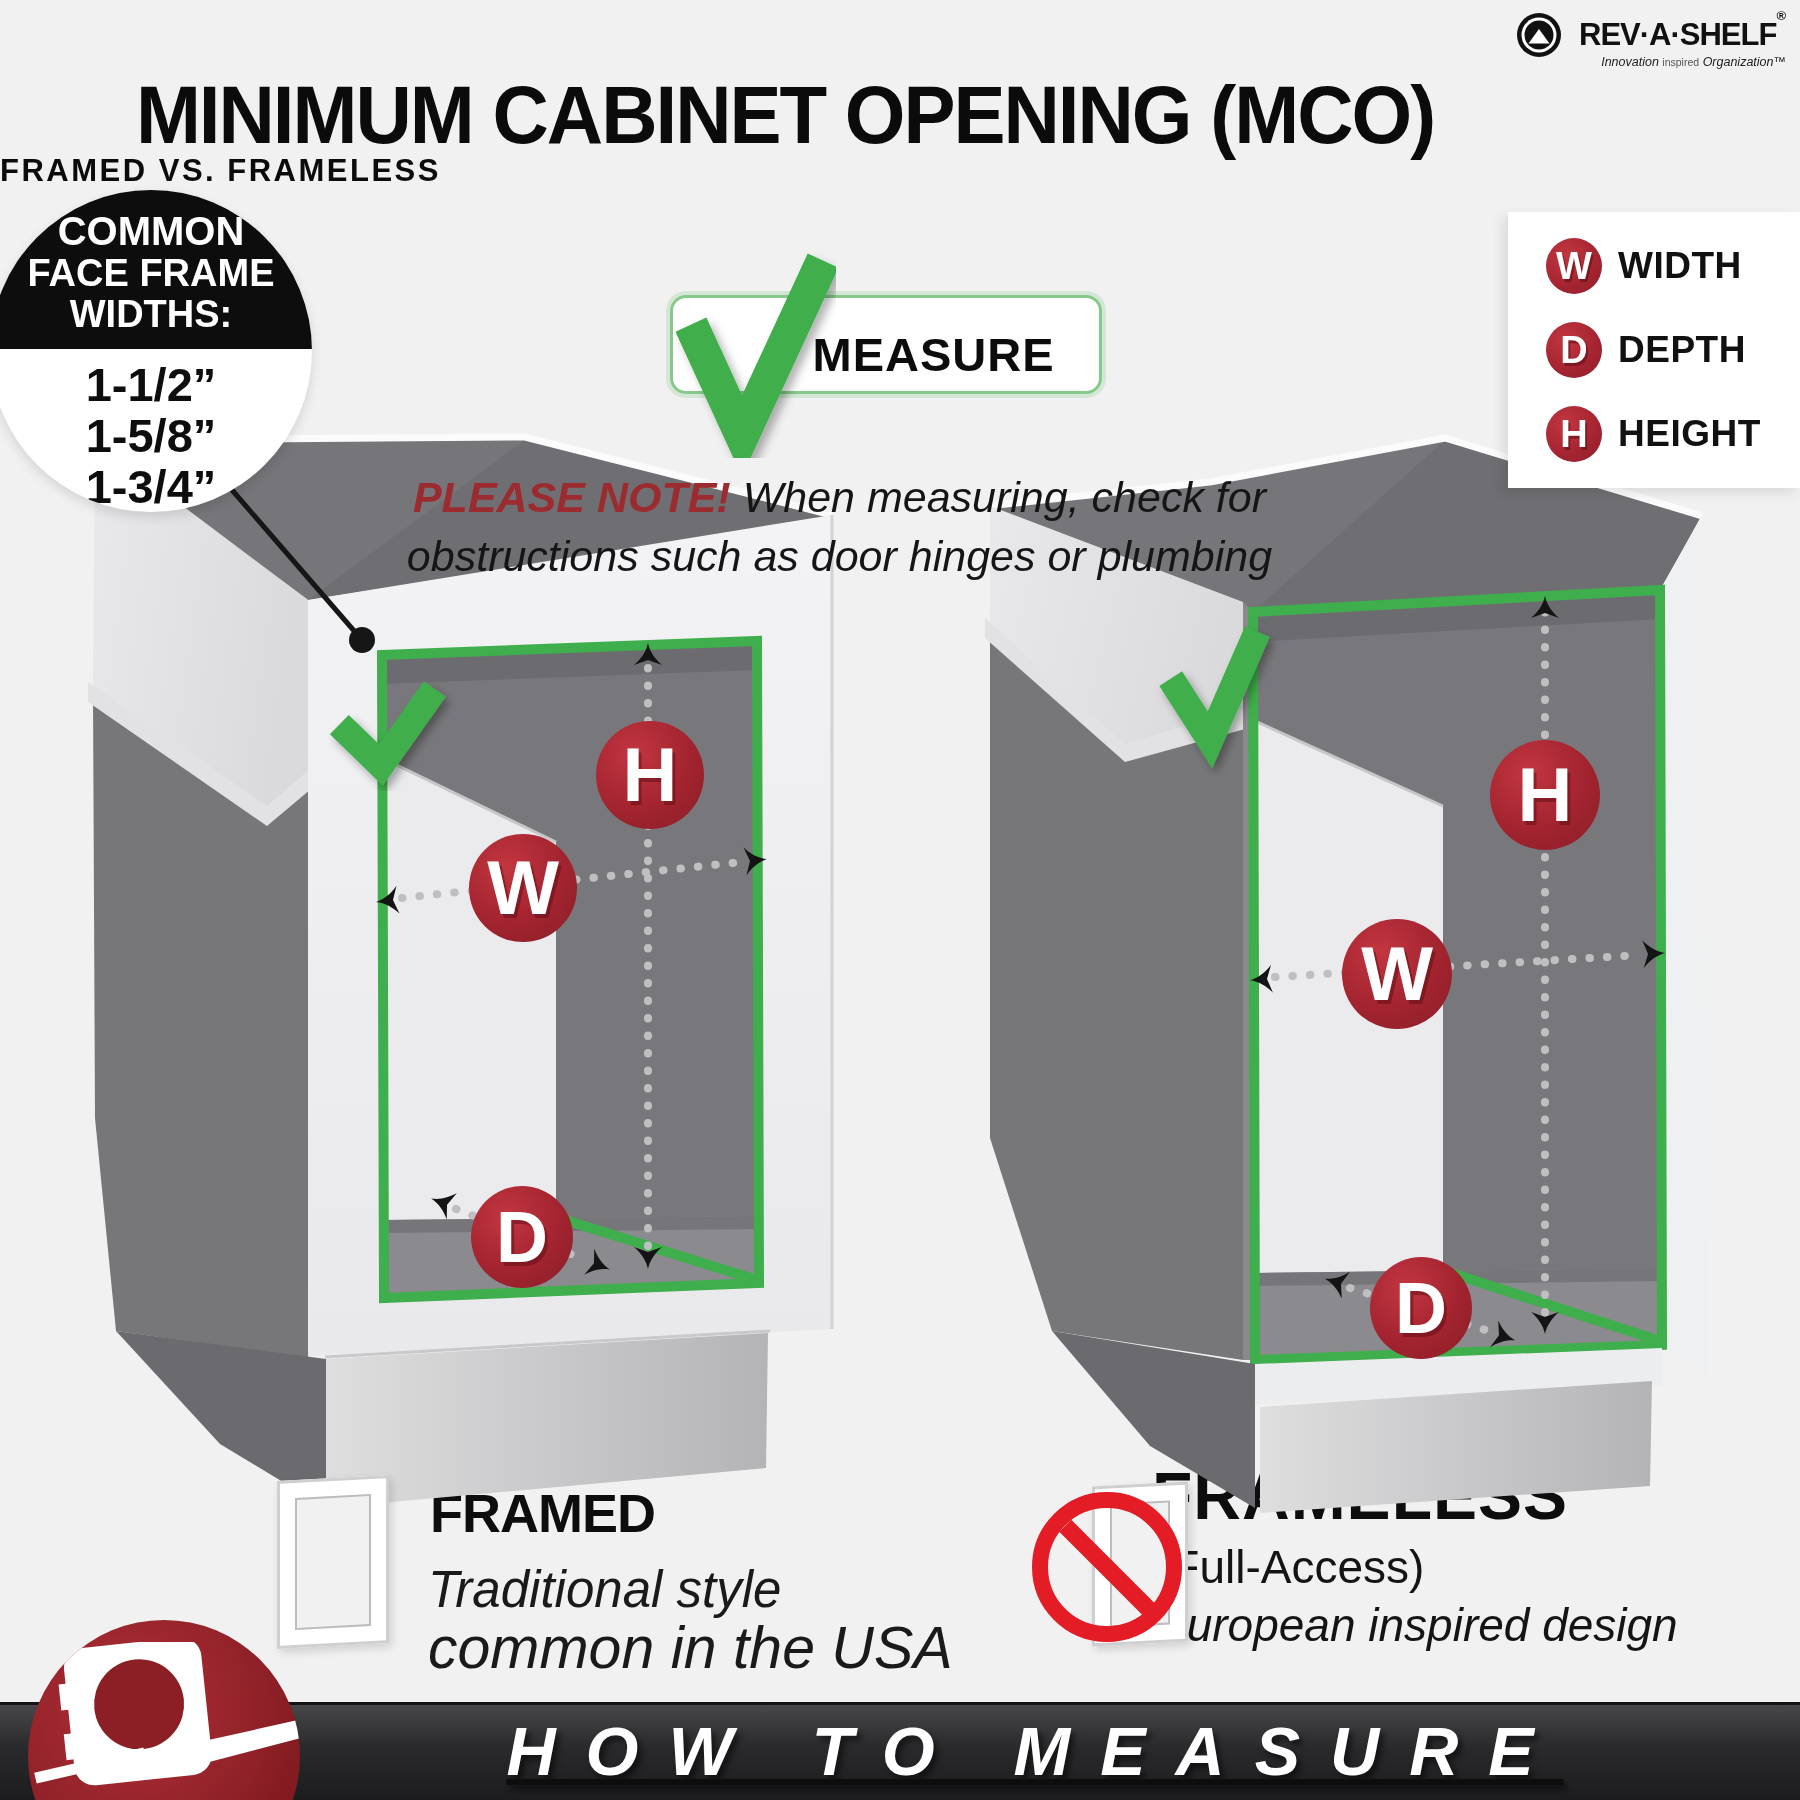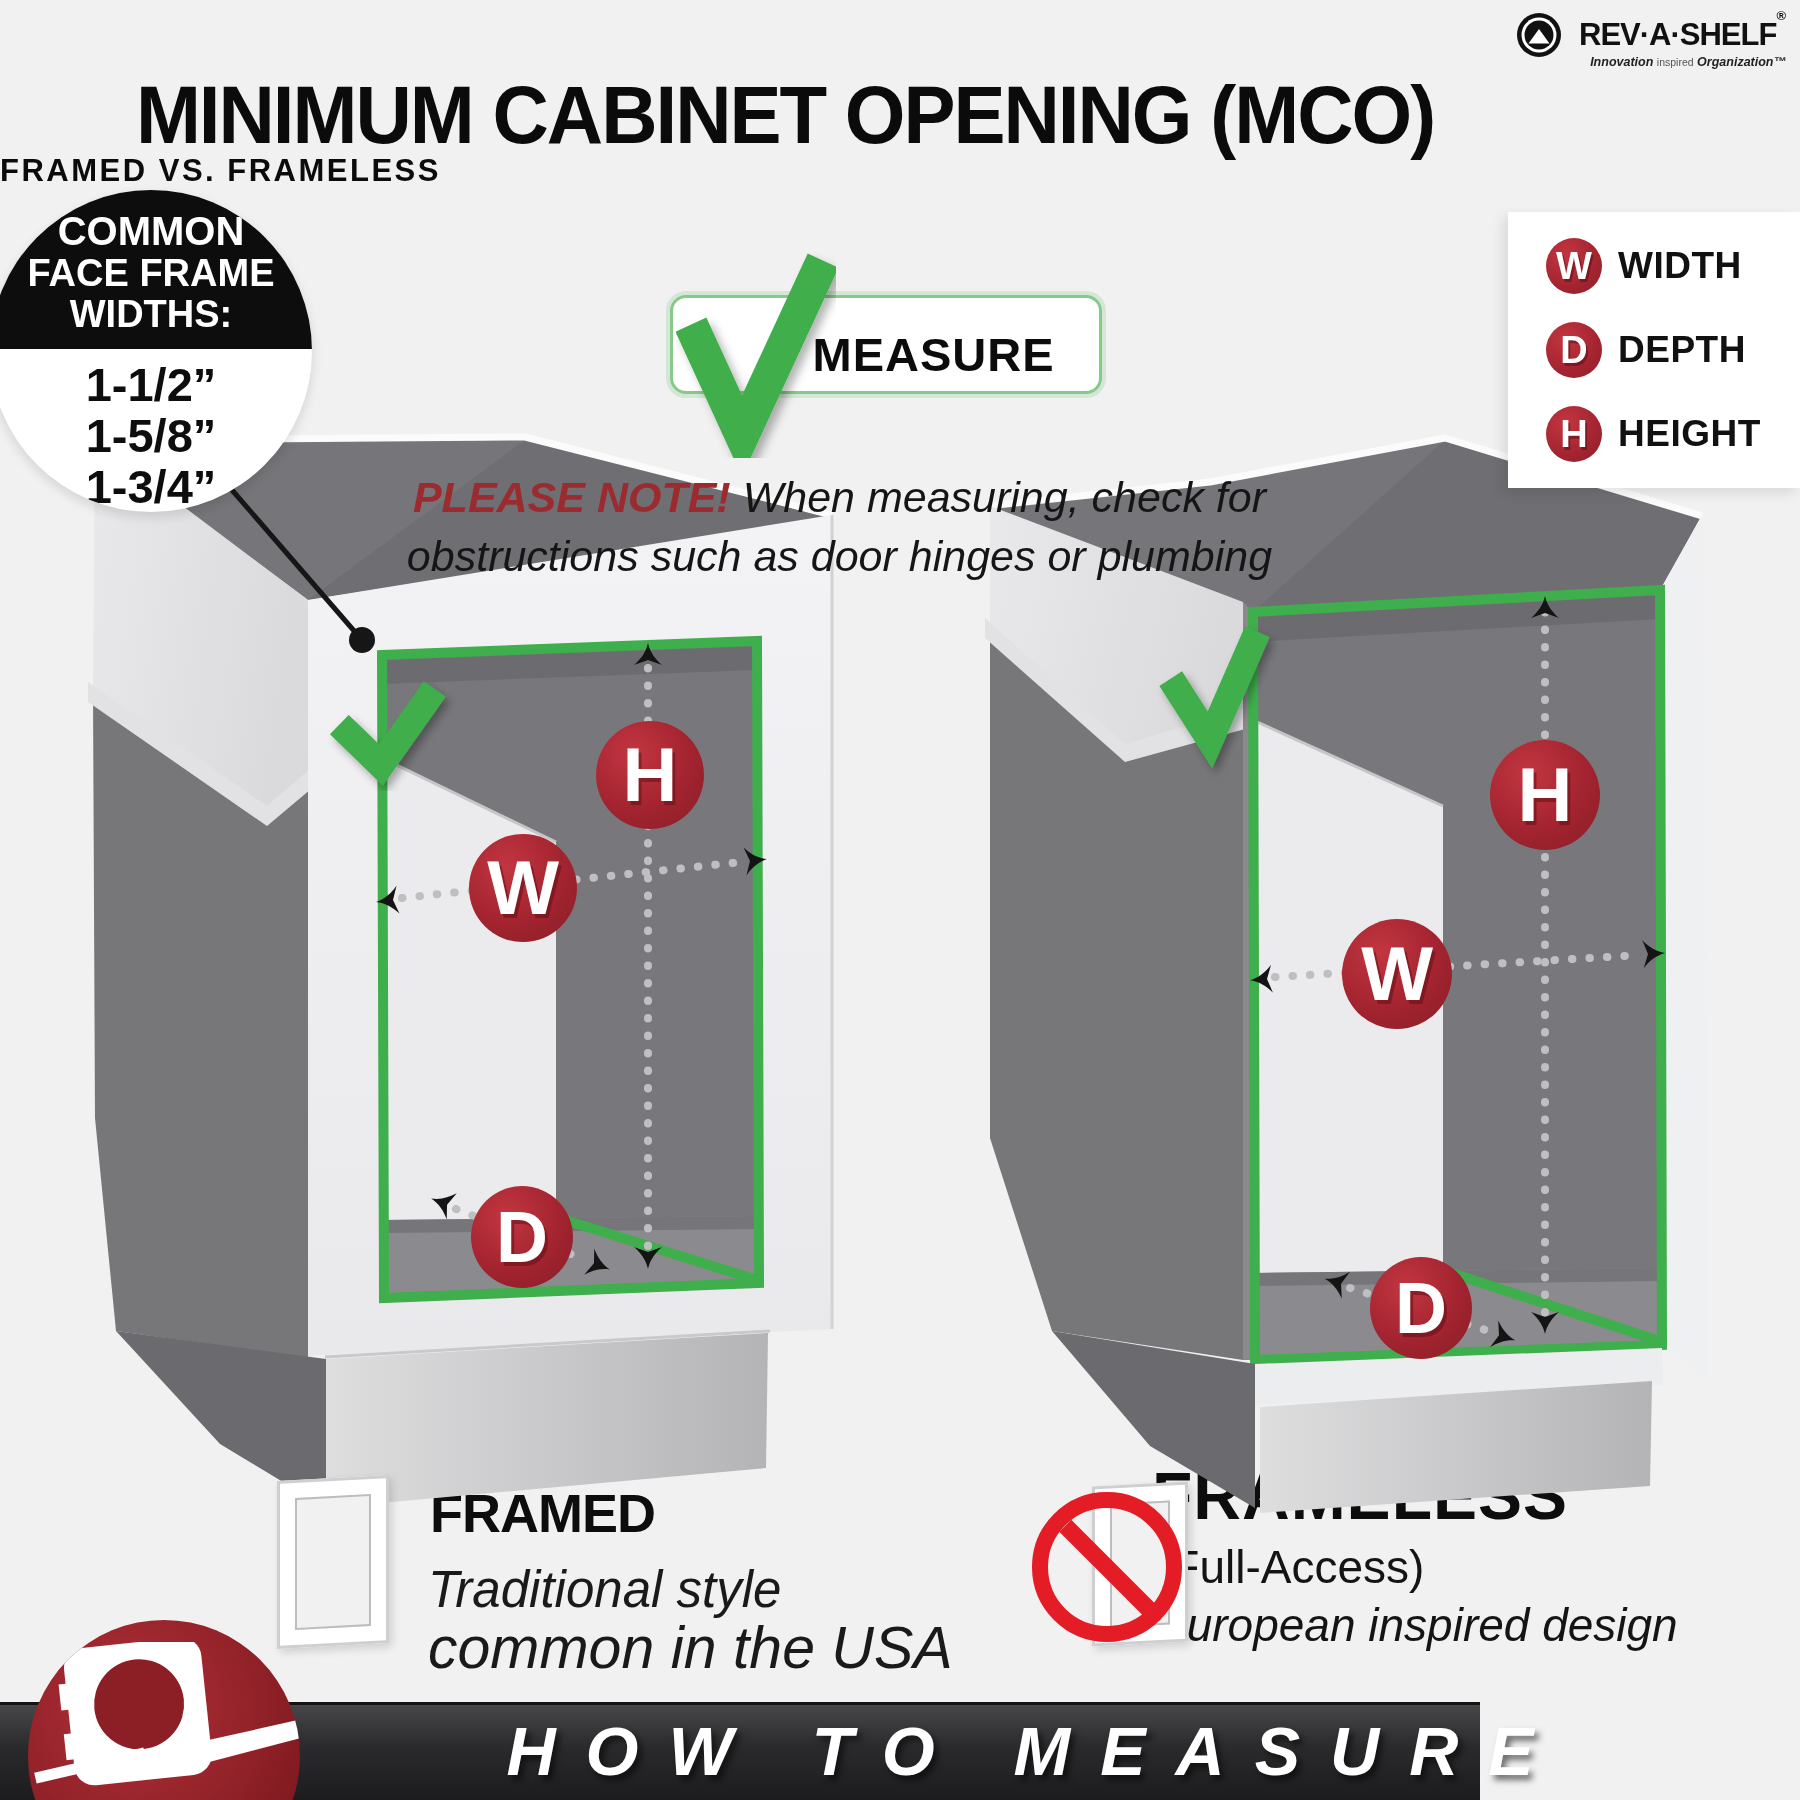--- a/index.html
+++ b/index.html
@@ -7,21 +7,21 @@
     width:1800px;height:1800px;position:relative;overflow:hidden;
     background:#f1f1f2;font-family:"Liberation Sans",sans-serif;color:#0d0d0e;
   }
   [data-name]{box-sizing:border-box;}
   
   .logo{position:absolute;top:12px;right:14px;width:290px;display:flex;flex-direction:column;align-items:flex-end;z-index:6;}
   .logo-row{display:flex;align-items:center;gap:17px;}
   .logo-brand{font-weight:bold;font-size:31px;letter-spacing:-1px;color:#111;}
   .logo-reg{font-size:13px;font-weight:bold;vertical-align:top;position:relative;top:-9px;}
   .logo-tag{font-size:12.5px;margin-top:-3px;color:#222;}
-  .logo-tag .t-bold{font-weight:bold;font-style:italic;}
+  .logo-tag .t-bold{font-weight:normal;font-style:italic;}
   .logo-tag .t-light{font-size:10.5px;color:#555;}
   
   .title{position:absolute;top:70px;left:0;width:1570px;text-align:center;
     font-size:78px;font-weight:bold;letter-spacing:-2px;transform:scaleY(1.05);color:#0b0b0b;white-space:nowrap;}
   .subtitle{position:absolute;top:153px;left:0;width:1570px;text-align:left;
     font-size:31px;font-weight:bold;letter-spacing:2.5px;color:#0b0b0b;}
   
   .badge{position:absolute;left:-10px;top:190px;width:322px;height:322px;border-radius:50%;
     background:#fff;overflow:hidden;z-index:5;box-shadow:0 5px 12px rgba(0,0,0,.12);}
   .badge-black{position:absolute;top:0;left:0;width:100%;height:159px;background:#0d0d0e;}
@@ -62,23 +62,23 @@
   .framed-d1{position:absolute;left:428px;top:1560px;font-size:51px;font-style:italic;color:#1a1a1a;}
   .framed-d2{position:absolute;left:428px;top:1614px;font-size:59px;font-style:italic;color:#1a1a1a;}
   .no-symbol{position:absolute;left:1032px;top:1492px;width:150px;height:150px;border-radius:50%;
     border:16px solid #e31c25;z-index:3;}
   .no-symbol .bar{position:absolute;left:0px;top:50%;width:118px;height:17px;margin-top:-8px;
     background:#e31c25;transform:rotate(45deg);}
   .frameless-title{position:absolute;left:1152px;top:1458px;font-size:66px;font-weight:bold;letter-spacing:1px;}
   .frameless-sub{position:absolute;left:1156px;top:1540px;font-size:46px;color:#141414;}
   .frameless-desc{position:absolute;left:1156px;top:1598px;font-size:46px;font-style:italic;color:#141414;}
   
-  .footer-bar{position:absolute;left:0;top:1702px;width:1480px;height:98px;
+  .footer-bar{position:absolute;left:0;top:1702px;width:1800px;height:98px;
     background:linear-gradient(180deg,#47474a 0%,#2a2a2d 45%,#1c1c1f 100%);
-    border-top:3px solid #141416;z-index:2;}
+    border-top:3px solid #141416;z-index:2;text-decoration:underline;}
   .footer-bar span{display:block;margin-left:270px;width:1530px;text-align:center;line-height:92px;
     color:#fff;font-size:68px;font-weight:bold;font-style:italic;letter-spacing:30px;white-space:nowrap;
     text-shadow:4px 5px 6px rgba(0,0,0,.55);}
   .tape-circle{position:absolute;left:28px;top:1620px;width:272px;height:272px;border-radius:50%;
     background:radial-gradient(circle at 38% 32%,#b23038,#8e2027 55%,#77151b 88%);
     overflow:hidden;z-index:10;}
   .tape-dash{position:absolute;left:6px;top:140px;width:112px;height:11px;background:#fff;transform:rotate(-13deg);}
   
   .overlay{position:absolute;left:0;top:0;z-index:4;pointer-events:none;}
 </style>

